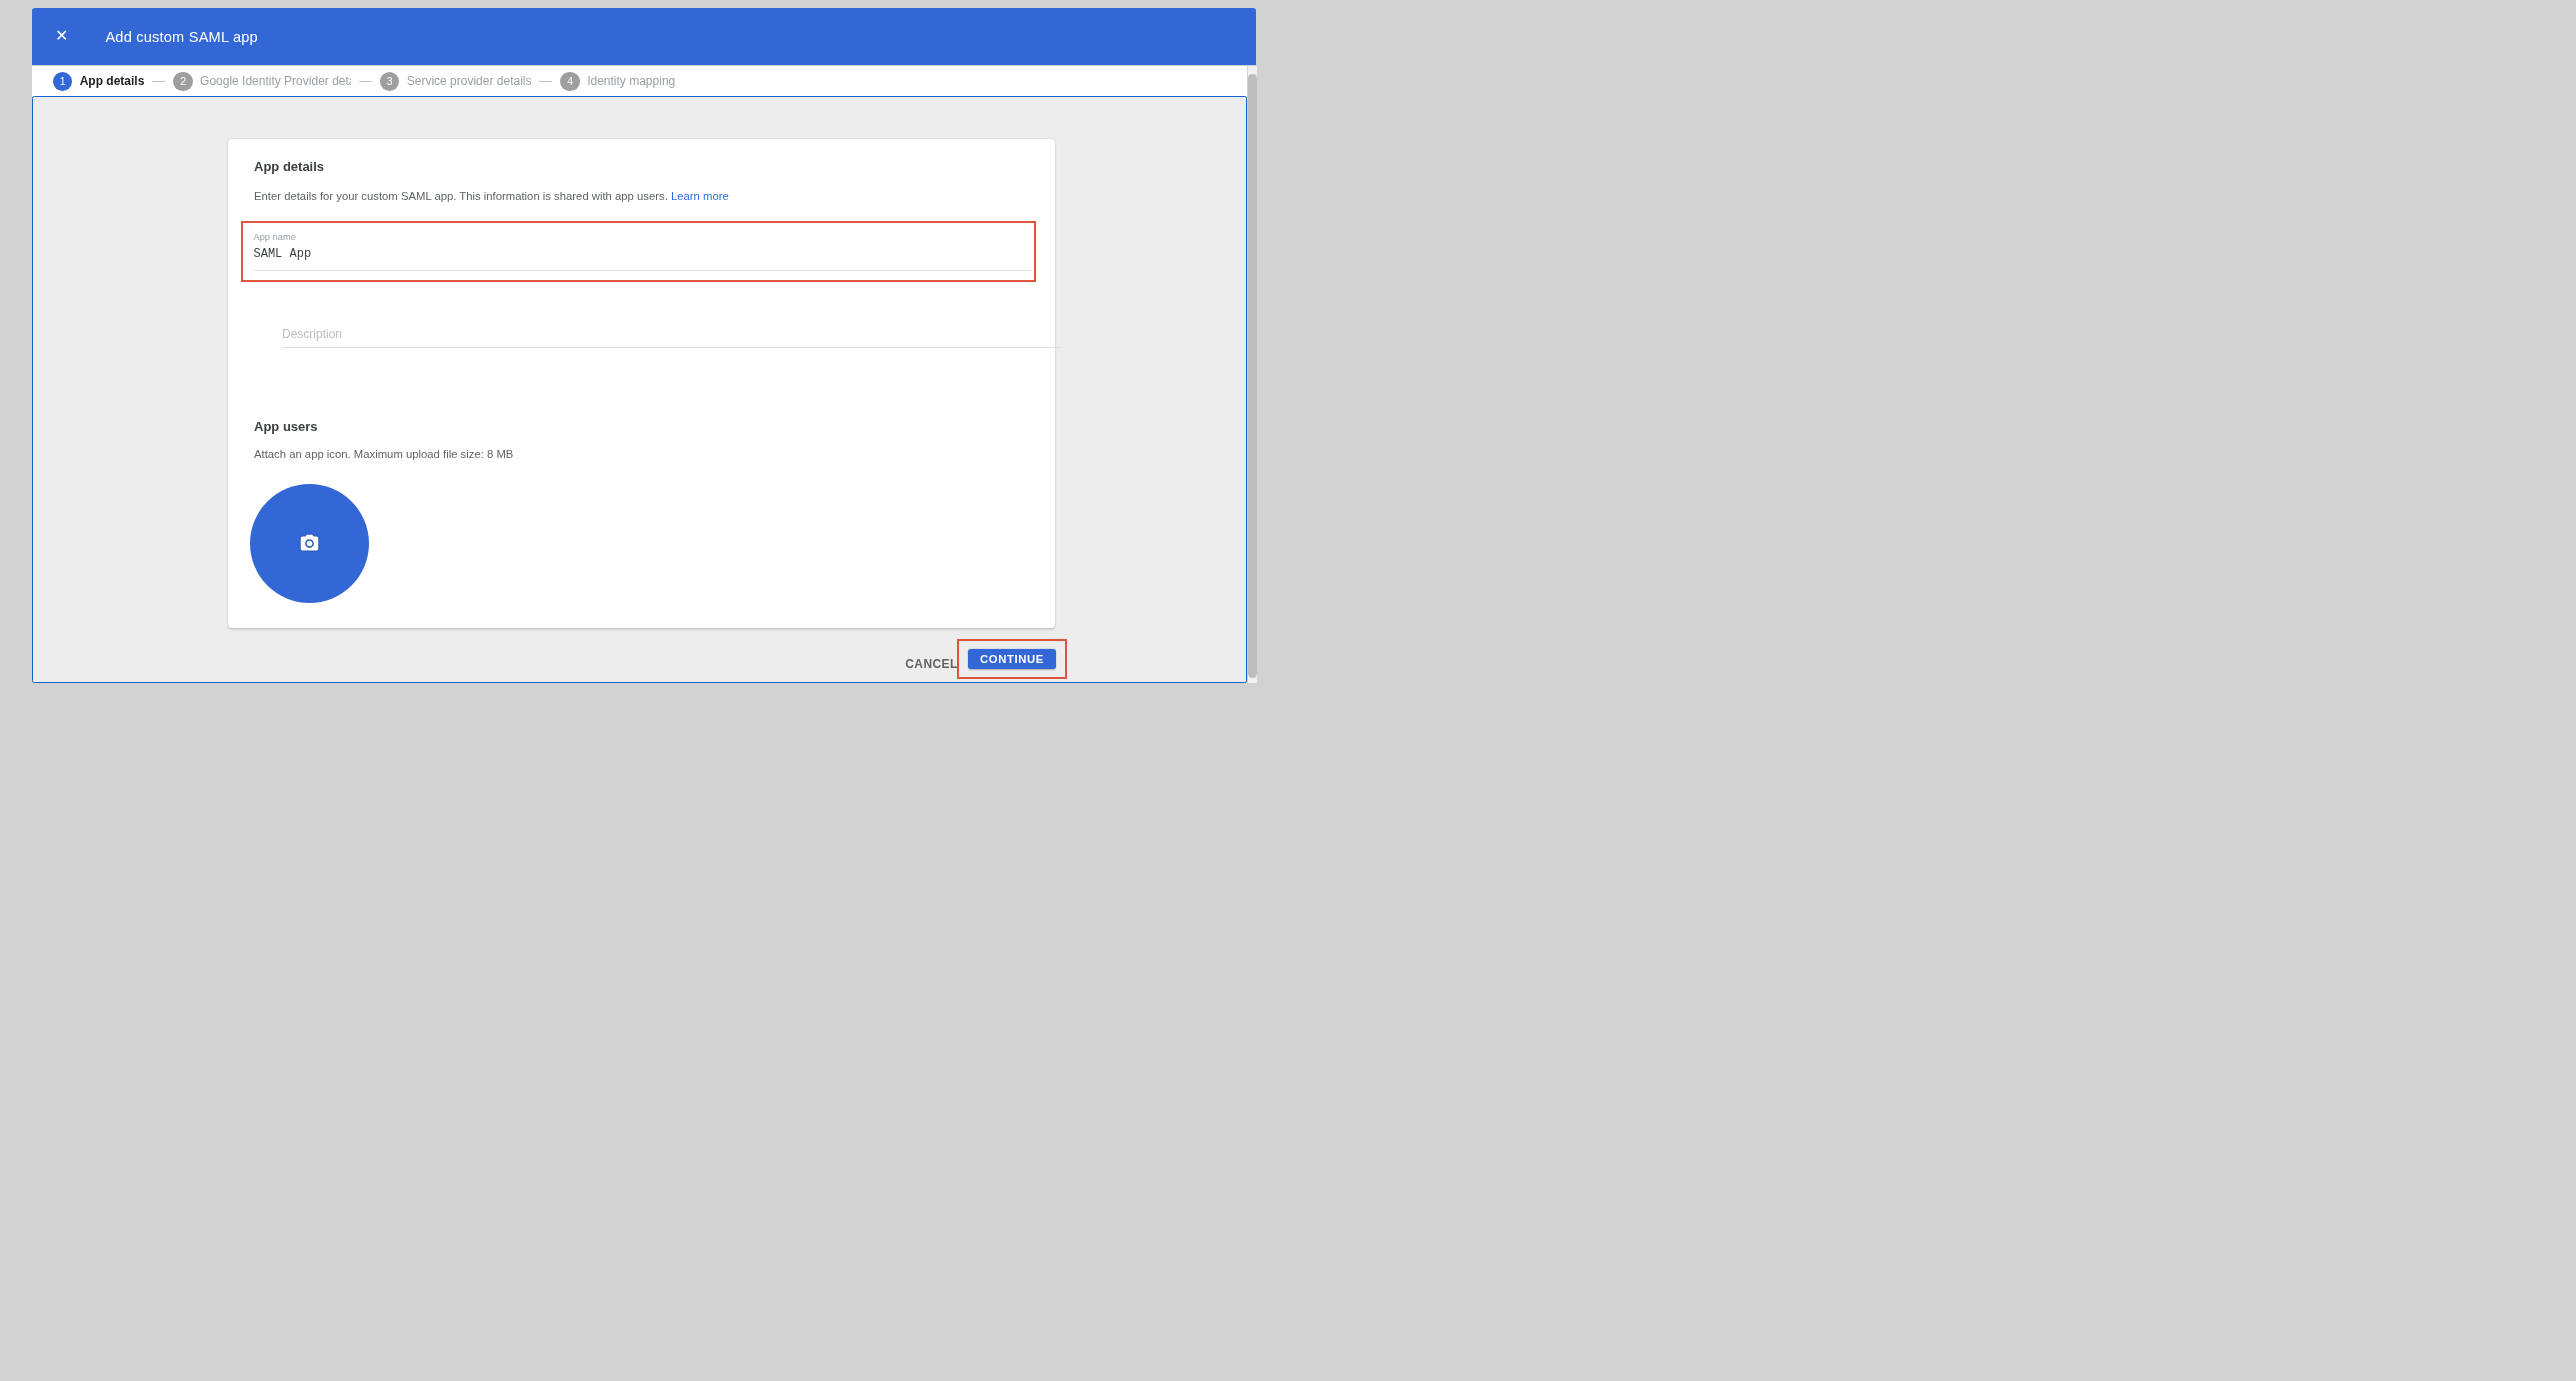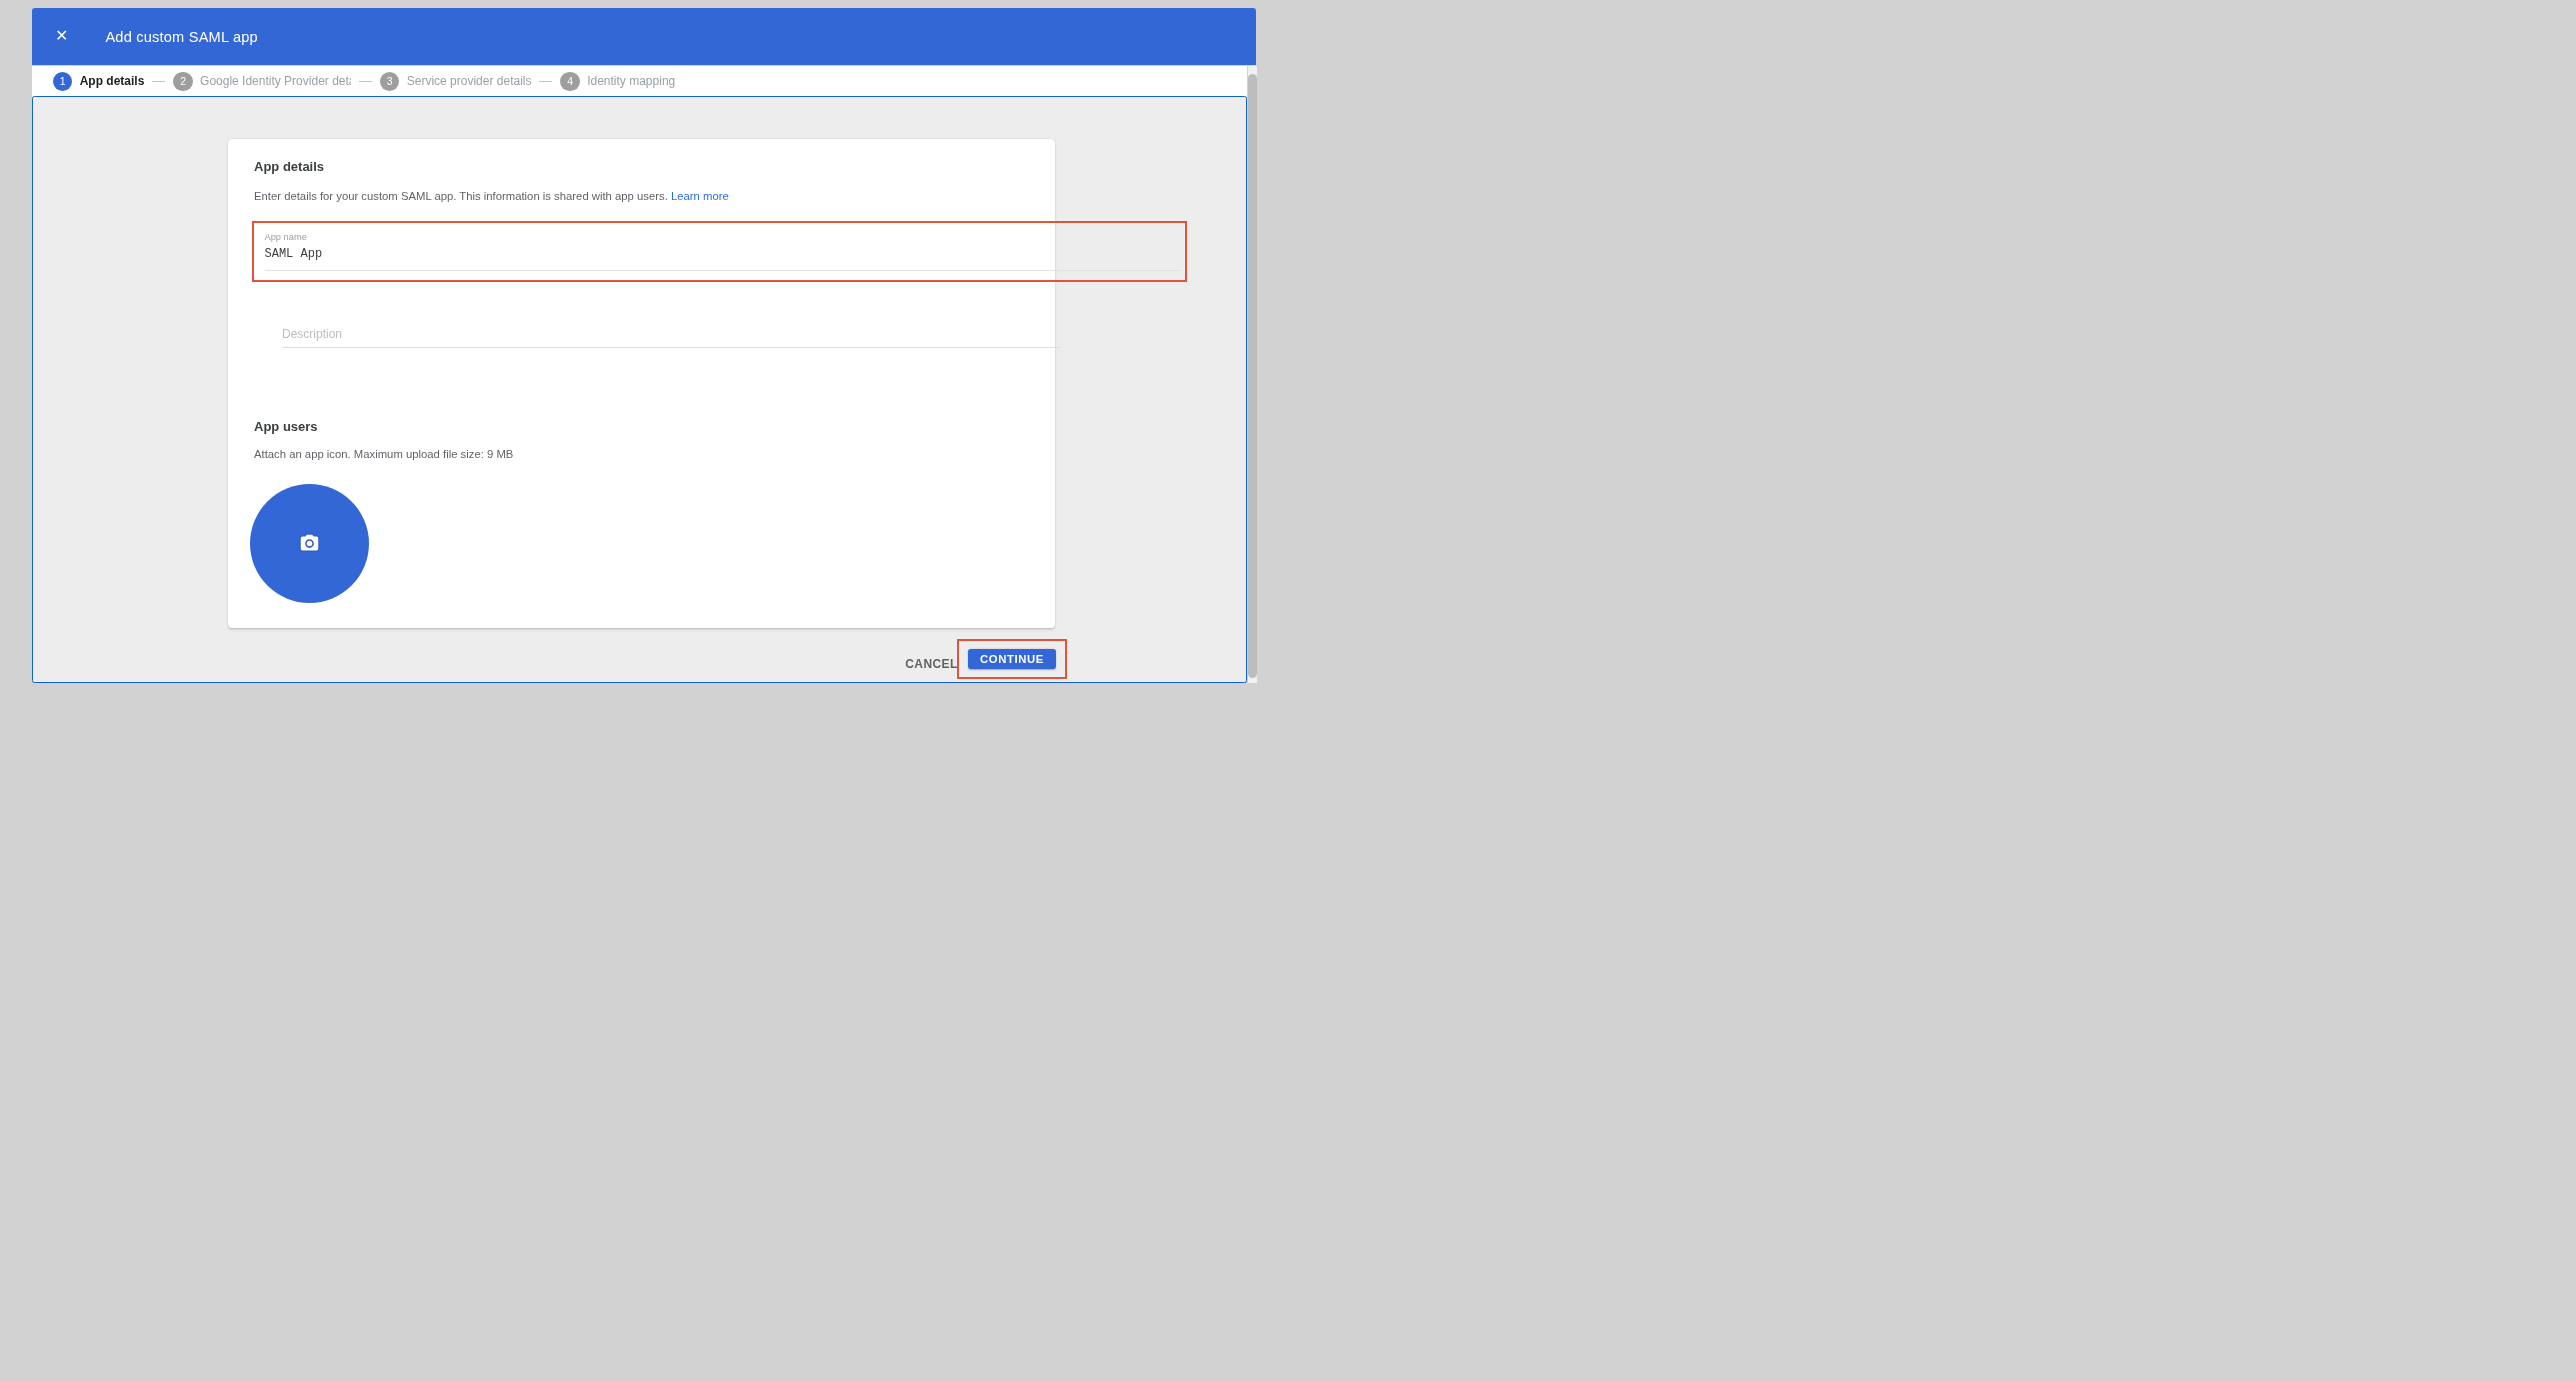--- a/index.html
+++ b/index.html
@@ -45,21 +45,21 @@
     position:absolute; left:195px; top:42px; width:827px; height:489px;
     background:#ffffff; border-radius:4px;
     box-shadow:0 0.8px 1.6px rgba(0,0,0,0.16), 0 1.6px 3.2px rgba(0,0,0,0.08);
   }
   .card-title { position:absolute; left:26px; top:20px; font-size:13px; font-weight:600; color:#3c4043; }
   .card-desc  { position:absolute; left:26px; top:51px; font-size:11.3px; color:#5f6368; }
   .learn-more { color:#2b6ce0; text-decoration:none; cursor:pointer; }
 
   
   .annotation-appname {
-    position:absolute; left:24px; top:82px; width:935px; height:61px;
+    position:absolute; left:13px; top:82px; width:795px; height:61px;
     border:2.4px solid #e0553a;
   }
   .field-label { position:absolute; left:10.5px; top:9px; font-size:9.3px; color:#9aa0a6; }
   .field-value {
     position:absolute; left:10.5px; top:23.5px; width:761px; border:none; outline:none;
     font-family:Liberation Mono, monospace; font-size:12px; color:#3c4043; background:transparent;
   }
   .appname-underline { position:absolute; left:10.5px; right:3.2px; bottom:9px; height:0.8px; background:#e2e2e2; }
 
   
@@ -146,21 +146,21 @@
         <input class="field-value" type="text" value="SAML App" style="">
         <span class="appname-underline"></span>
       </div>
 
       <div class="field-description">
         <input class="desc-input" type="text" placeholder="Description" style="">
         <div class="desc-underline"></div>
       </div>
 
       <div class="icon-title">App users</div>
-      <div class="icon-hint">Attach an app icon. Maximum upload file size: 9 MB</div>
+      <div class="icon-hint">Attach an app icon. Maximum upload file size: 8 MB</div>
       <div class="icon-circle">
         <span class="camera-icon">
           <svg width="21" height="21" viewBox="0 0 24 24" fill="#ffffff">
             <path d="M9 2L7.17 4H4c-1.1 0-2 .9-2 2v12c0 1.1.9 2 2 2h16c1.1 0 2-.9 2-2V6c0-1.1-.9-2-2-2h-3.17L15 2H9zm3 15c-2.76 0-5-2.24-5-5s2.24-5 5-5 5 2.24 5 5-2.24 5-5 5z"></path>
             <circle cx="12" cy="12" r="3.2"></circle>
           </svg>
         </span>
       </div>
     </div>
 

